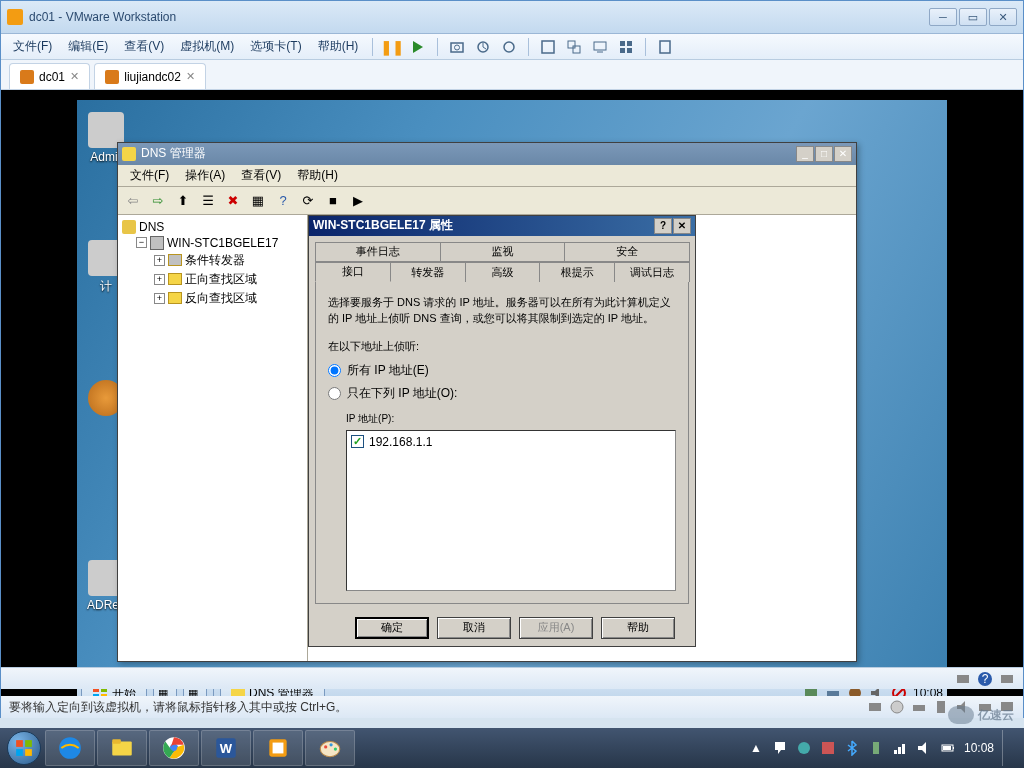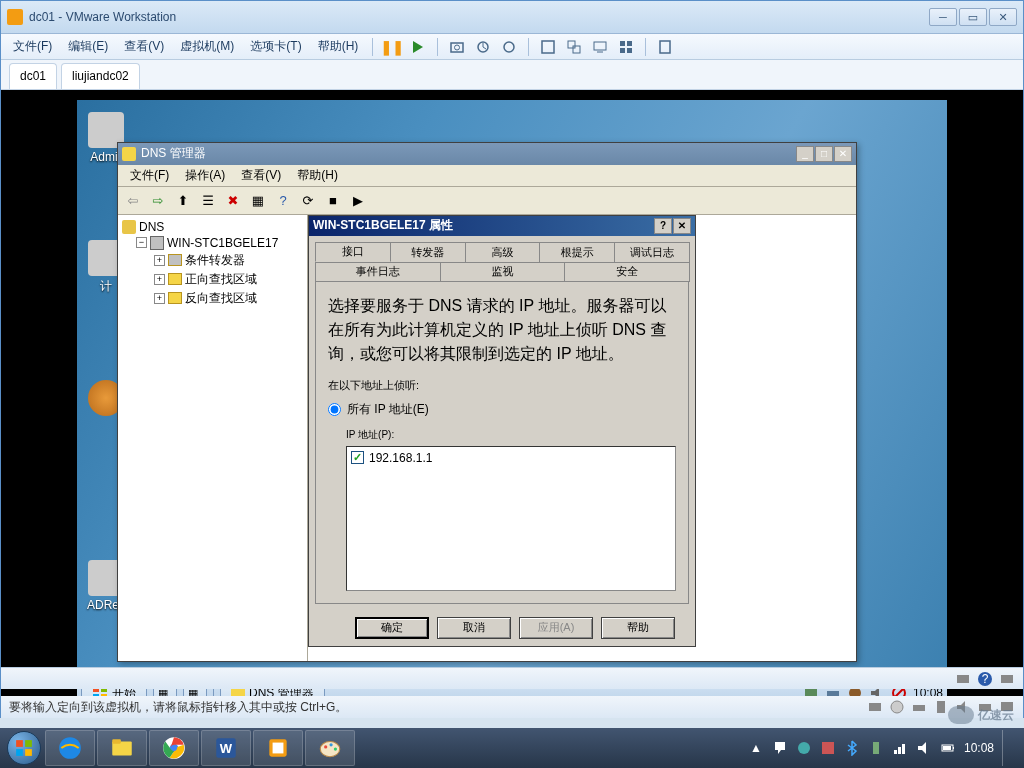--- a/index.html
+++ b/index.html
@@ -16,21 +16,21 @@
 
 .vmware-menubar { height: 26px; background: linear-gradient(#f5f9fe,#e4eef9); border-bottom: 1px solid #b8cce0; display: flex; align-items: center; padding: 0 4px; gap: 0; }
 .menu-item { padding: 4px 8px; color: #1b3a5f; cursor: pointer; }
 .toolbar-sep { width: 1px; height: 18px; background: #a9c0db; margin: 0 6px; }
 .tool-icon { width: 22px; height: 22px; display: flex; align-items: center; justify-content: center; margin: 0 2px; cursor: pointer; }
 .tool-icon svg { width: 16px; height: 16px; }
 .pause-btn { color: #f39c12; font-weight: bold; font-size: 14px; }
 
 
 .vm-tabs { height: 30px; background: #f0f5fb; border-bottom: 1px solid #c3d3e5; display: flex; align-items: flex-end; padding: 0 8px; gap: 4px; }
-.vm-tab { height: 26px; padding: 0 10px; display: flex; align-items: center; gap: 5px; background: #fff; border: 1px solid #c3d3e5; border-bottom: none; border-radius: 4px 4px 0 0; cursor: pointer; flex-direction: column; }
+.vm-tab { height: 26px; padding: 0 10px; display: flex; align-items: center; gap: 5px; background: #fff; border: 1px solid #c3d3e5; border-bottom: none; border-radius: 4px 4px 0 0; cursor: pointer; }
 .vm-tab .close-x { color: #888; font-size: 11px; }
 .vm-tab-icon { width: 14px; height: 14px; background: #d97a1a; border-radius: 2px; }
 
 
 .guest-area { flex: 1; background: #000; display: flex; align-items: center; justify-content: center; position: relative; overflow: hidden; }
 .guest-desktop { width: 870px; height: 608px; background: linear-gradient(120deg,#2a6fa0 0%,#4a8fc0 30%,#6ba5d0 60%,#3a7faf 100%); position: relative; overflow: hidden; }
 
 
 .desk-icon { position: absolute; width: 50px; text-align: center; color: #fff; font-size: 11px; text-shadow: 0 1px 2px #000; }
 .desk-icon .ic { width: 36px; height: 36px; margin: 0 auto 2px; background: #ccc; border-radius: 4px; }
@@ -68,21 +68,21 @@
 .props-tb-btn { width: 18px; height: 16px; background: #d4d0c8; border: 1px solid #888; font-size: 10px; margin-left: 1px; display: flex; align-items: center; justify-content: center; cursor: pointer; color: #000; }
 
 .props-body { flex: 1; padding: 6px; display: flex; flex-direction: column; }
 .tab-strip { display: flex; flex-wrap: wrap; }
 .tab-row { display: flex; width: 100%; }
 .prop-tab { flex: 1; height: 20px; background: #d4d0c8; border: 1px solid #888; border-bottom: none; font-size: 11px; display: flex; align-items: center; justify-content: center; cursor: pointer; margin-right: -1px; }
 .prop-tab.active { background: #d4d0c8; border-bottom: 1px solid #d4d0c8; position: relative; z-index: 2; }
 .tab-row.back .prop-tab { border-bottom: 1px solid #888; }
 
 .tab-panel { flex: 1; border: 1px solid #888; border-top: none; background: #d4d0c8; padding: 12px; display: flex; flex-direction: column; }
-.desc-text { font-size: 16px; line-height: 1.5; margin-bottom: 12px; }
+.desc-text { font-size: 11px; line-height: 1.5; margin-bottom: 12px; }
 .listen-label { font-size: 11px; margin-bottom: 8px; }
 .radio-row { display: flex; align-items: center; gap: 6px; font-size: 11px; margin-bottom: 6px; }
 .radio-row input { margin: 0; }
 .ip-label { font-size: 10px; margin: 4px 0 4px 18px; }
 .ip-listbox { flex: 1; margin-left: 18px; background: #fff; border: 1px inset #888; padding: 4px; }
 .ip-item { display: flex; align-items: center; gap: 5px; font-size: 11px; }
 .ip-check { width: 13px; height: 13px; border: 1px solid #1c5180; background: #fff; display: flex; align-items: center; justify-content: center; color: #21a121; font-size: 11px; font-weight: bold; }
 
 .dlg-buttons { height: 36px; display: flex; align-items: center; justify-content: flex-end; gap: 8px; padding: 0 20px; }
 .dlg-btn { width: 74px; height: 22px; background: #d4d0c8; border: 1px solid #404040; box-shadow: inset 1px 1px #fff, inset -1px -1px #888; font-size: 11px; cursor: pointer; }
@@ -285,39 +285,43 @@
           <div class="dns-content">
 
             <div class="props-dialog">
               <div class="props-titlebar">
                 <span class="props-title">WIN-STC1BGELE17 属性</span>
                 <div class="props-tb-btn">?</div>
                 <div class="props-tb-btn">✕</div>
               </div>
               <div class="props-body">
                 <div class="tab-strip">
+                  <div class="tab-row back">
+                    <div class="prop-tab">事件日志</div>
+                    <div class="prop-tab">监视</div>
+                    <div class="prop-tab">安全</div>
+                  </div>
                   <div class="tab-row">
                     <div class="prop-tab active">接口</div>
                     <div class="prop-tab">转发器</div>
                     <div class="prop-tab">高级</div>
                     <div class="prop-tab">根提示</div>
                     <div class="prop-tab">调试日志</div>
-                  </div>
-                  <div class="tab-row back">
-                    <div class="prop-tab">事件日志</div>
-                    <div class="prop-tab">监视</div>
-                    <div class="prop-tab">安全</div>
                   </div>
                 </div>
                 <div class="tab-panel">
                   <div class="desc-text">选择要服务于 DNS 请求的 IP 地址。服务器可以在所有为此计算机定义的 IP 地址上侦听 DNS 查询，或您可以将其限制到选定的 IP 地址。</div>
                   <div class="listen-label">在以下地址上侦听:</div>
                   <label class="radio-row">
                     <input type="radio" name="listen" checked="" style="">
                     <span>所有 IP 地址(E)</span>
+                  </label>
+                  <label class="radio-row">
+                    <input type="radio" name="listen" style="">
+                    <span>只在下列 IP 地址(O):</span>
                   </label>
                   <div class="ip-label">IP 地址(P):</div>
                   <div class="ip-listbox">
                     <div class="ip-item">
                       <span class="ip-check">✓</span>
                       <span>192.168.1.1</span>
                     </div>
                   </div>
                 </div>
               </div>

